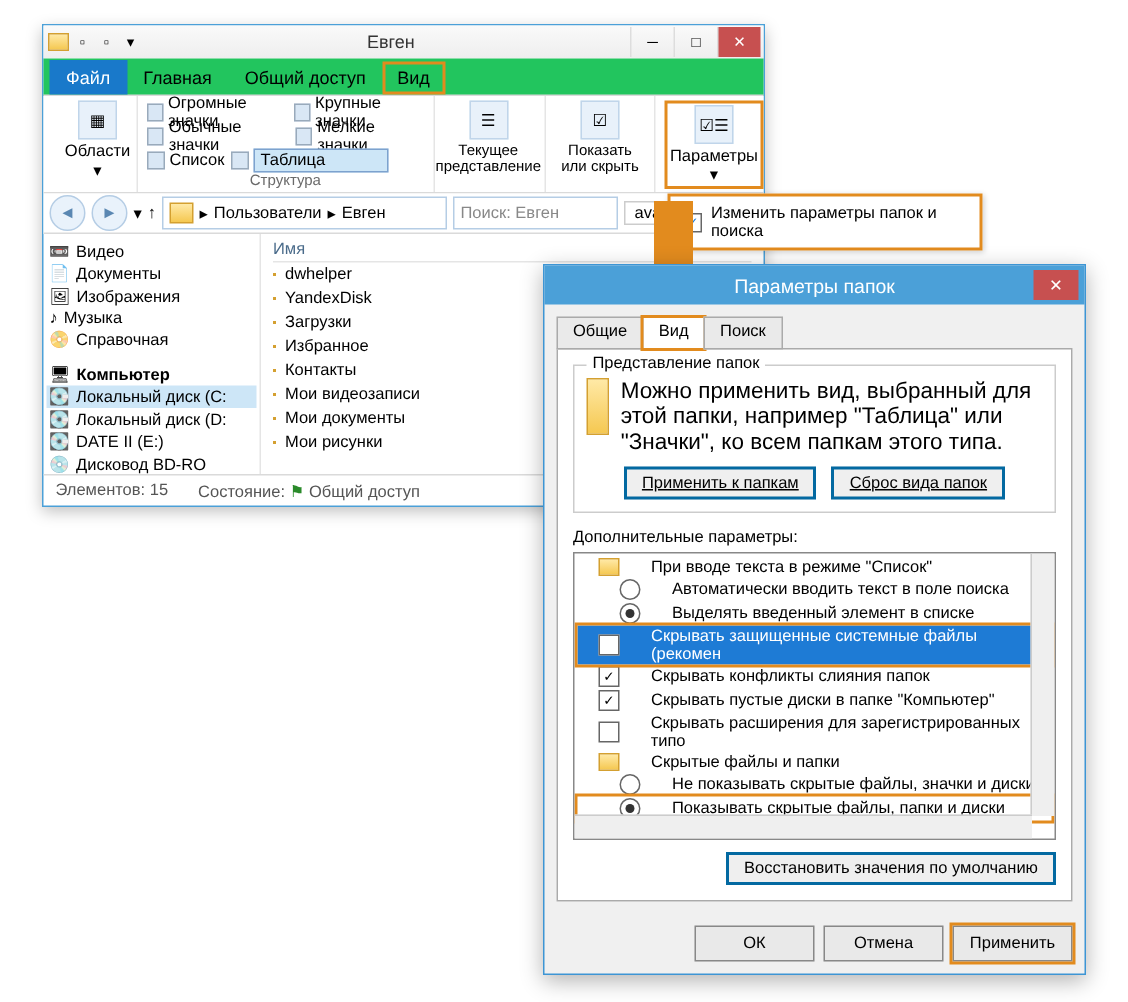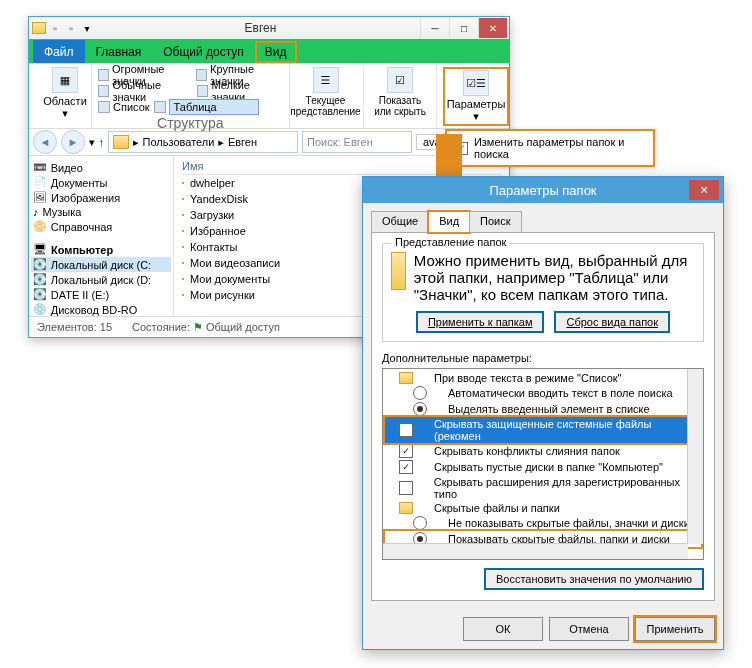--- a/index.html
+++ b/index.html
@@ -10,21 +10,21 @@
 .title-text{flex:1;text-align:center;color:#333}
 .caption-btns{display:flex}
 .caption-btns div{width:28px;height:20px;display:flex;align-items:center;justify-content:center;border-left:1px solid #ddd;font-size:10px;cursor:pointer}
 .caption-btns .close{background:#c75050;color:#fff}
 .tabs{height:24px;display:flex;align-items:flex-end;background:#22c55e;border-bottom:1px solid #dadada;padding-left:4px;gap:0}
 .tab{padding:4px 10px;font-size:12px;cursor:pointer;border:1px solid transparent;border-bottom:none}
 .tab.file{background:#1979ca;color:#fff}
 .tab.hl{border:2px solid #e28b1e;padding:2px 8px}
 .ribbon{height:64px;background:#fff;display:flex;border-bottom:1px solid #dadada;font-size:11px}
 .rgroup{border-right:1px solid #e5e5e5;padding:3px 6px;display:flex;flex-direction:column;justify-content:space-between}
-.rgroup .label{text-align:center;color:#6a6a6a;font-size:14px}
+.rgroup .label{text-align:center;color:#6a6a6a;font-size:10px}
 .rrow{display:flex;align-items:center;gap:4px}
 .bigbtn{display:flex;flex-direction:column;align-items:center;width:60px;cursor:pointer}
 .bigbtn .ico{width:24px;height:24px;background:#e8f1fa;border:1px solid #c0d5ea;margin-bottom:2px;display:flex;align-items:center;justify-content:center}
 .bigbtn.hl{border:2px solid #e28b1e;padding:1px}
 .smallitem{display:flex;align-items:center;gap:3px;height:16px}
 .smallitem .sq{width:10px;height:10px;background:#d9e7f5;border:1px solid #9ab}
 .dropdown-item{background:#cde6f7;border:1px solid #7da2ce;padding:1px 4px;min-width:80px}
 .submenu{position:absolute;background:#fff;border:1px solid #bcbcbc;padding:3px;box-shadow:1px 1px 4px rgba(0,0,0,.2)}
 .submenu.hl{border:2px solid #e28b1e}
 .submenu-item{display:flex;align-items:center;gap:6px;padding:2px 6px}

